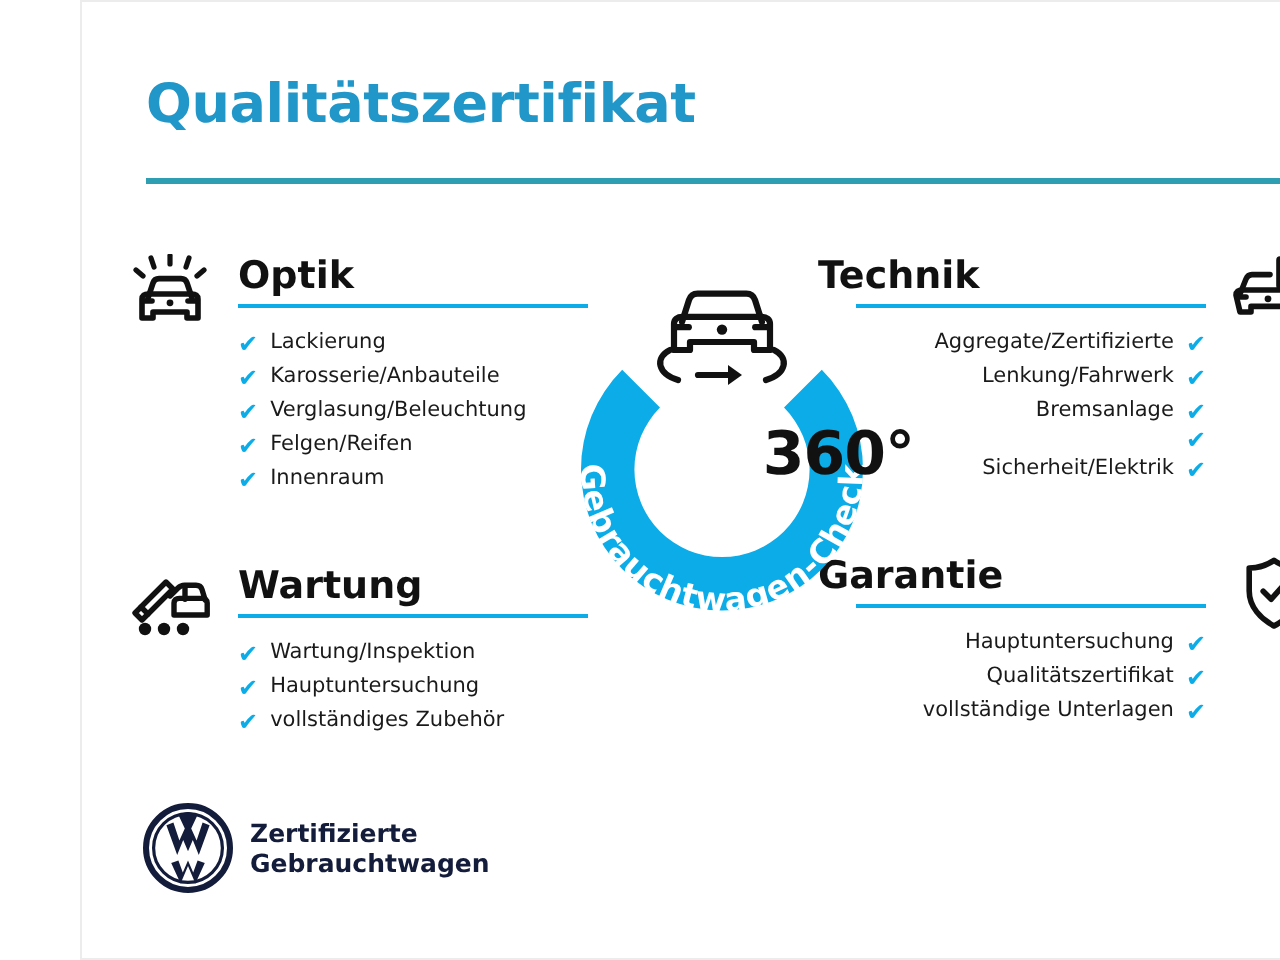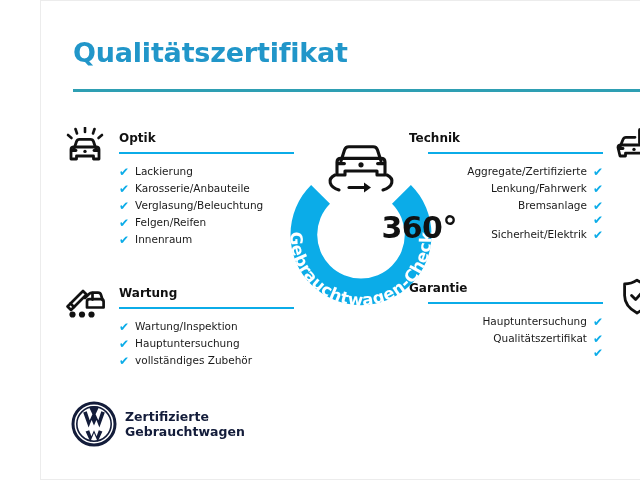--- a/index.html
+++ b/index.html
@@ -33,21 +33,21 @@
   
   .col{position:absolute;top:128px;}
   .col-left{left:22px;width:250px;}
   .col-right{left:368px;width:250px;}
 
   .block{position:relative;}
   .block.left{padding-left:56px;}
   .block.right{padding-right:56px;text-align:left;}
 
   .block-head{
-    font-size:12px;font-weight:bold;color:#111;
+    font-size:19px;font-weight:bold;color:#111;
     line-height:18px;
     padding-bottom:3px;
   }
   .head-rule{
     height:2px;background:#0bace8;margin-top:2px;
   }
   .block.left .head-rule{width:175px;}
   .block.right .head-rule{width:175px;margin-left:auto;}
 
   .items{margin-top:9px;}
@@ -250,20 +250,21 @@
         <div class="item">
           <span class="chk">✔</span>
           <span class="item-label">Hauptuntersuchung</span>
         </div>
         <div class="item">
           <span class="chk">✔</span>
           <span class="item-label">Qualitätszertifikat</span>
         </div>
         <div class="item">
           <span class="chk">✔</span>
+          <span class="item-label">vollständige Unterlagen</span>
         </div>
       </div>
     </div>
 
   </div>
 
   <div class="badge">
     <svg viewBox="0 0 192 200">
       <defs>
         <path id="ringPath" d="M 25.5 116 A 70.5 70.5 0 1 0 166.5 116"></path>

